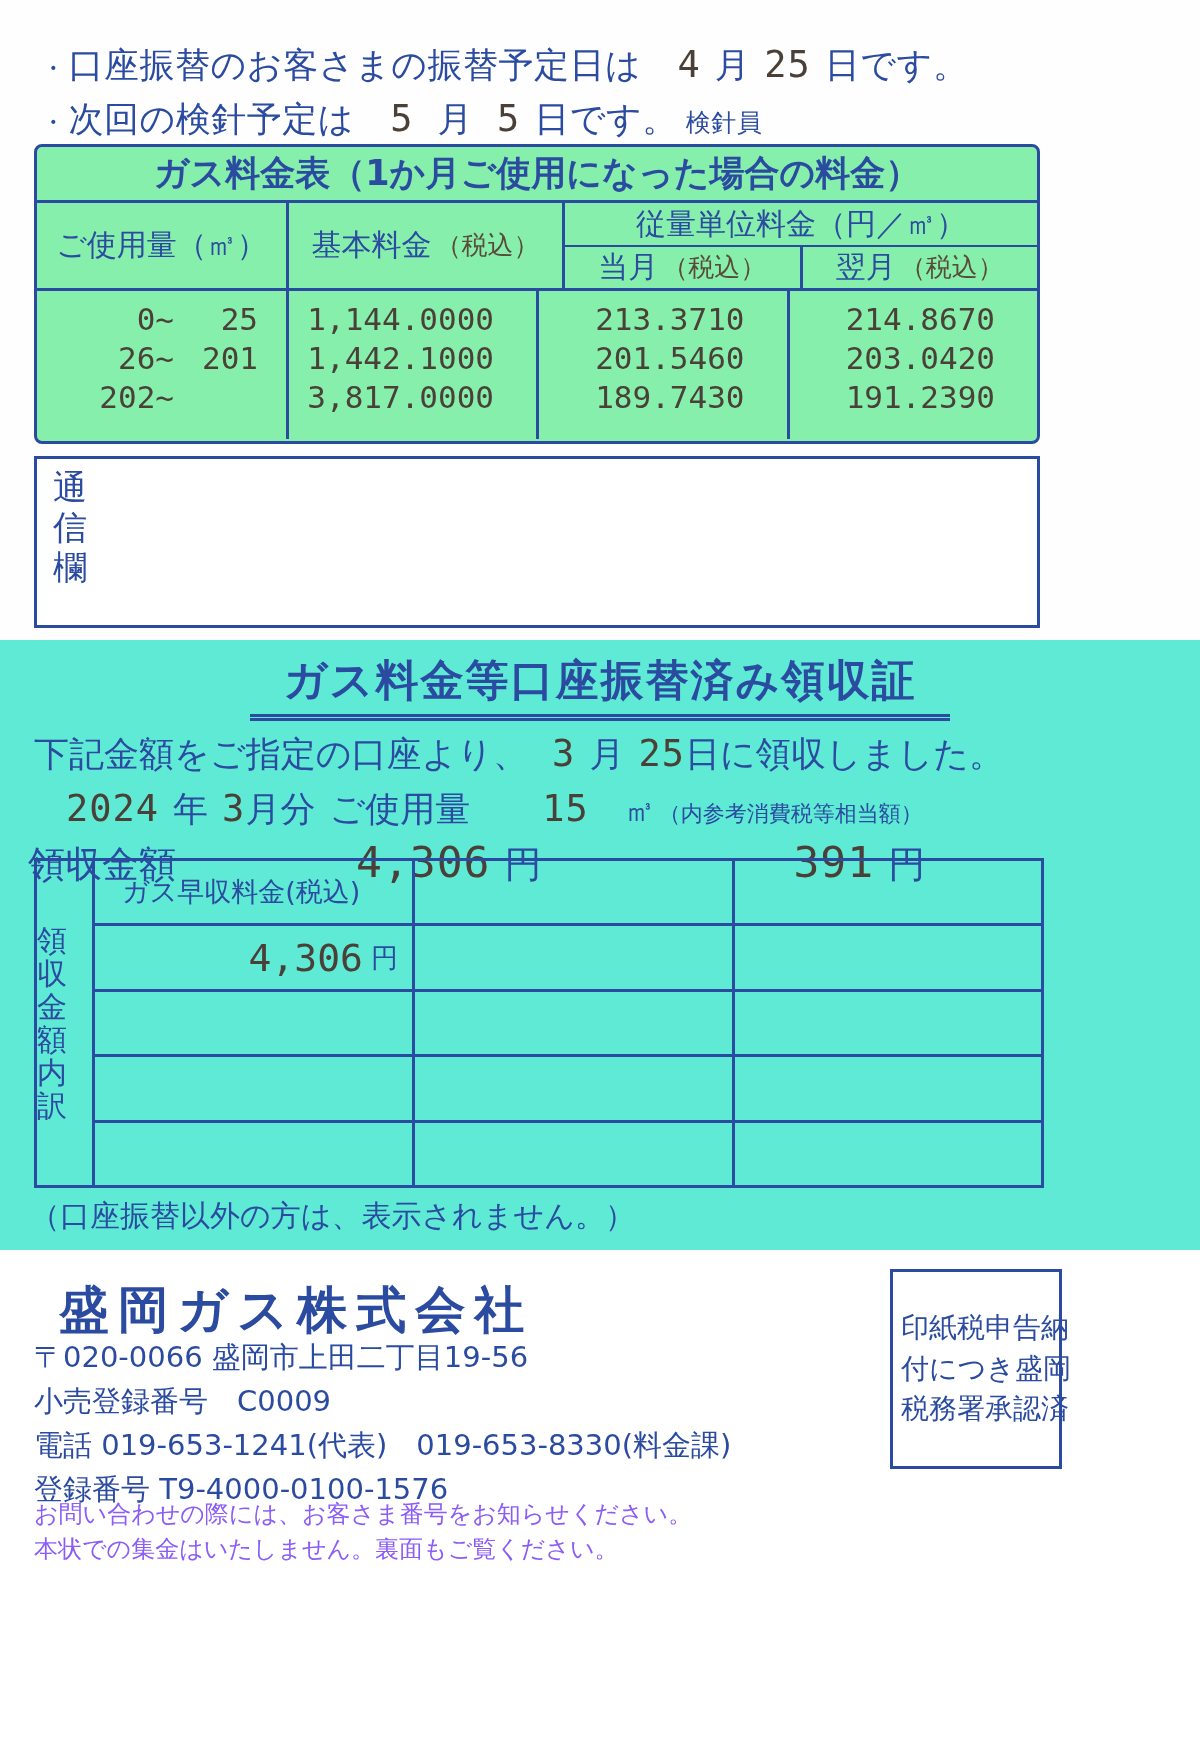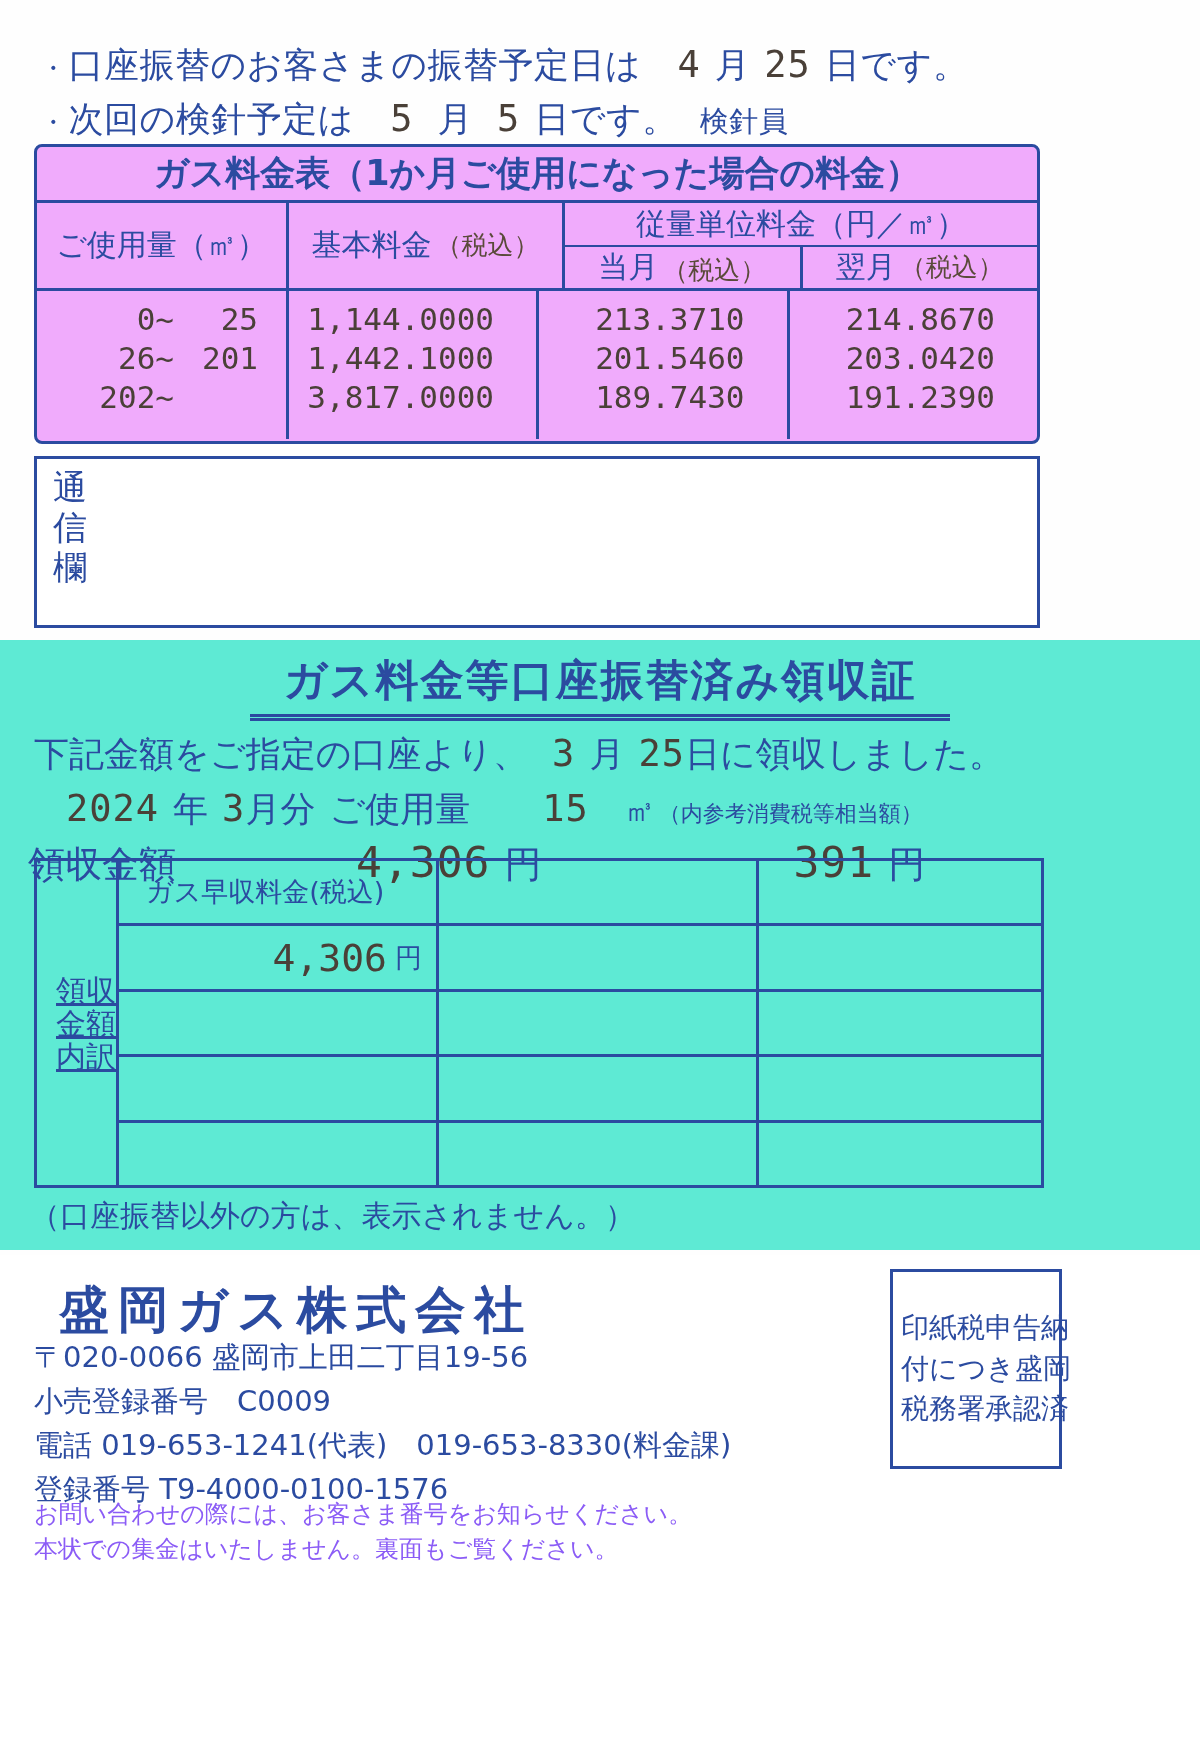--- a/index.html
+++ b/index.html
@@ -21,44 +21,44 @@
   .notice-line {
     display: flex; align-items: baseline;
     font-size: 35px; line-height: 1.45;
     white-space: nowrap; letter-spacing: 0.5px;
   }
   .notice-line .bullet { font-size: 26px; margin-right: 2px; }
   .val-dark { color:#4a4038; font-family:"DejaVu Sans Mono","Liberation Mono",monospace; font-size:37px; letter-spacing:1px; }
   .sp-s { display:inline-block; width:14px; }
   .sp-m { display:inline-block; width:24px; }
   .sp-l { display:inline-block; width:36px; }
-  .small-tail { font-size:29px; margin-left:22px; }
+  .small-tail { font-size:25px; margin-left:8px; }
 
   
   .rate-table-wrap {
     position: absolute; left: 34px; top: 144px;
     width: 1006px; height: 300px;
     border: 3px solid #2b4ba0; border-radius: 8px;
-    background: #f0abfc;
+    background: #86efac;
   }
   .rate-title {
     height: 56px; display:flex; align-items:center; justify-content:center;
     font-size: 35px; font-weight: 700; letter-spacing: 0px;
     border-bottom: 3px solid #2b4ba0;
   }
   .rate-head { display:flex; height: 88px; border-bottom: 3px solid #2b4ba0; }
   .rh-usage { width: 252px; border-right: 3px solid #2b4ba0; display:flex; align-items:center; justify-content:center; font-size:30px; }
   .rh-basic { width: 276px; border-right: 3px solid #2b4ba0; display:flex; align-items:center; justify-content:center; font-size:30px; }
   .rh-unit { flex: 1; display:flex; flex-direction:column; }
   .rh-unit-top {
     height: 44px; border-bottom: 2px solid #2b4ba0;
     display:flex; align-items:center; justify-content:center; font-size:30px;
   }
   .rh-unit-bot { flex:1; display:flex; }
-  .rh-cur { flex:1; border-right: 3px solid #2b4ba0; display:flex; align-items:flex-end; justify-content:center; font-size:30px; }
+  .rh-cur { flex:1; border-right: 3px solid #2b4ba0; display:flex; align-items:center; justify-content:center; font-size:30px; }
   .rh-nxt { flex:1; display:flex; align-items:center; justify-content:center; font-size:30px; }
   .tax-mark { color:#5a4a3a; font-size:26px; margin-left:4px; }
 
   .rate-body { height: 148px; display:flex; }
   .rb-col { display:flex; flex-direction:column; padding-top: 8px; }
   .rb-usage { width:252px; border-right:3px solid #2b4ba0; }
   .rb-basic { width:250px; border-right:3px solid #2b4ba0; }
   .rb-cur { flex:1; border-right:3px solid #2b4ba0; }
   .rb-nxt { flex:1; }
   .rb-cell {
@@ -119,23 +119,23 @@
   }
 
   
   .bd-table {
     position:absolute; left: 34px; top: 218px;
     width: 1010px; height: 330px;
     border: 3px solid #2b4ba0;
     display:flex;
   }
   .bd-side {
-    width: 82px; border-right: 3px solid #2b4ba0;
+    width: 58px; border-right: 3px solid #2b4ba0;
     display:flex; align-items:center; justify-content:center;
-    font-size: 30px; line-height:1.1; text-align:right;text-decoration:underline;
+    font-size: 30px; line-height:1.1; text-align:left;
   }
   .bd-grid { flex:1; display:flex; flex-direction:column; }
   .bd-row { flex:1; display:flex; border-bottom: 3px solid #2b4ba0; }
   .bd-row:last-child { border-bottom: none; }
   .bd-c1 { width: 320px; border-right:3px solid #2b4ba0; display:flex; align-items:center; }
   .bd-c2 { width: 320px; border-right:3px solid #2b4ba0; }
   .bd-c3 { flex:1; }
   .bd-row.last .bd-c3 { border: none; }
   .bd-hdr-label { font-size: 27px; padding-left: 27px; }
   .bd-amt {

